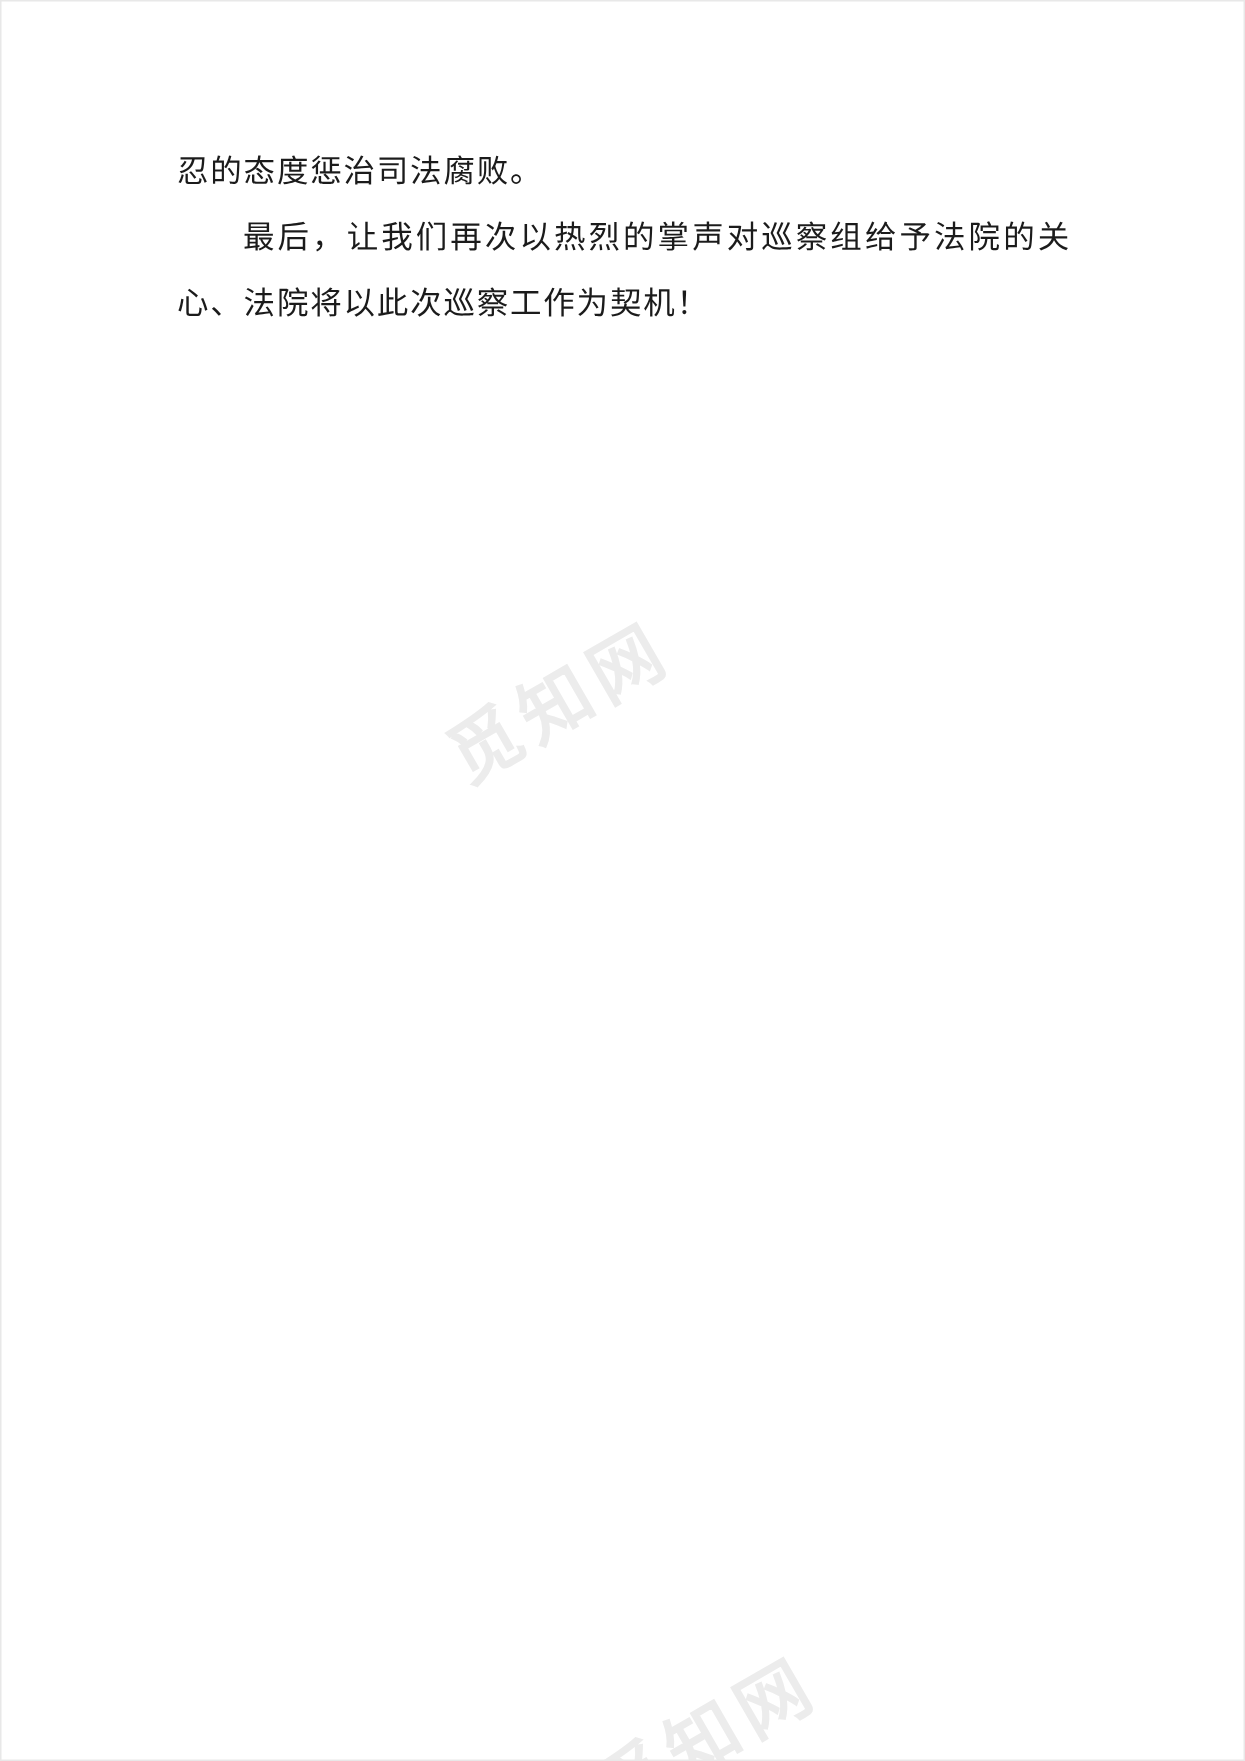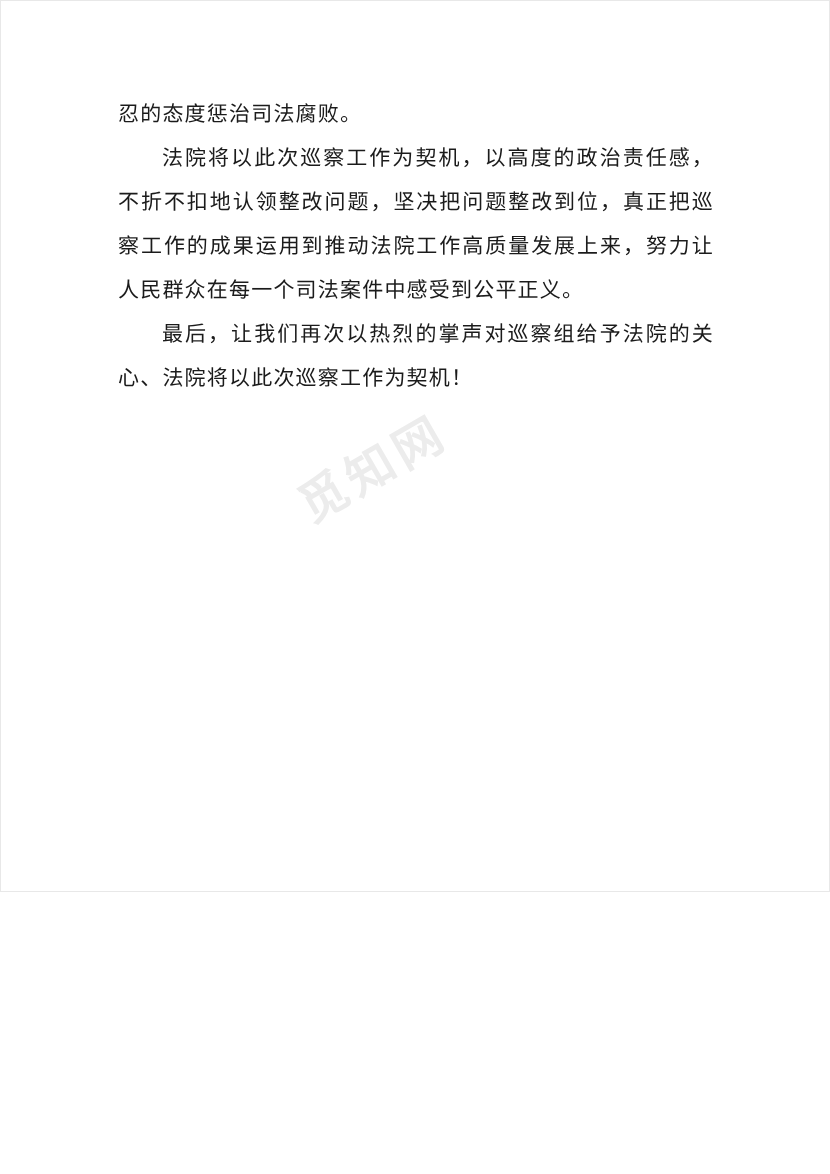--- a/index.html
+++ b/index.html
@@ -6,21 +6,21 @@
     margin: 0;
     padding: 0;
     background: #ffffff;
   }
   body {
     font-family: "DejaVu Sans", "Liberation Sans", sans-serif;
   }
   .page {
     position: relative;
     width: 830px;
-    height: 892px;
+    height: 1174px;
     margin: 0 auto;
     background: #ffffff;
     overflow: hidden;
     box-sizing: border-box;
   }
   .doc-body {
     position: absolute;
     left: 118px;
     top: 92px;
     width: 596px;
@@ -73,18 +73,17 @@
 </head>
 <body>
 
 <div class="page">
 
   <div class="watermark wm-1">觅知网</div>
   <div class="watermark wm-2">觅知网</div>
 
   <div class="doc-body">
     <p class="para">忍的态度惩治司法腐败。</p>
-    <p class="para indent">法院将以此次巡察工作为契机，以高度的政治责任感，不折不扣地认领整改问题，坚决把问题整改到位，真正把巡察工作的成果运用到推动法院工作高质量发展上来，努力让人民群众在每一个司法案件中感受到公平正义。</p>
     <p class="para indent">最后，让我们再次以热烈的掌声对巡察组给予法院的关心、法院将以此次巡察工作为契机！</p>
   </div>
 
   <div class="page-edge"></div>
 </div>
 
 </body></html>

